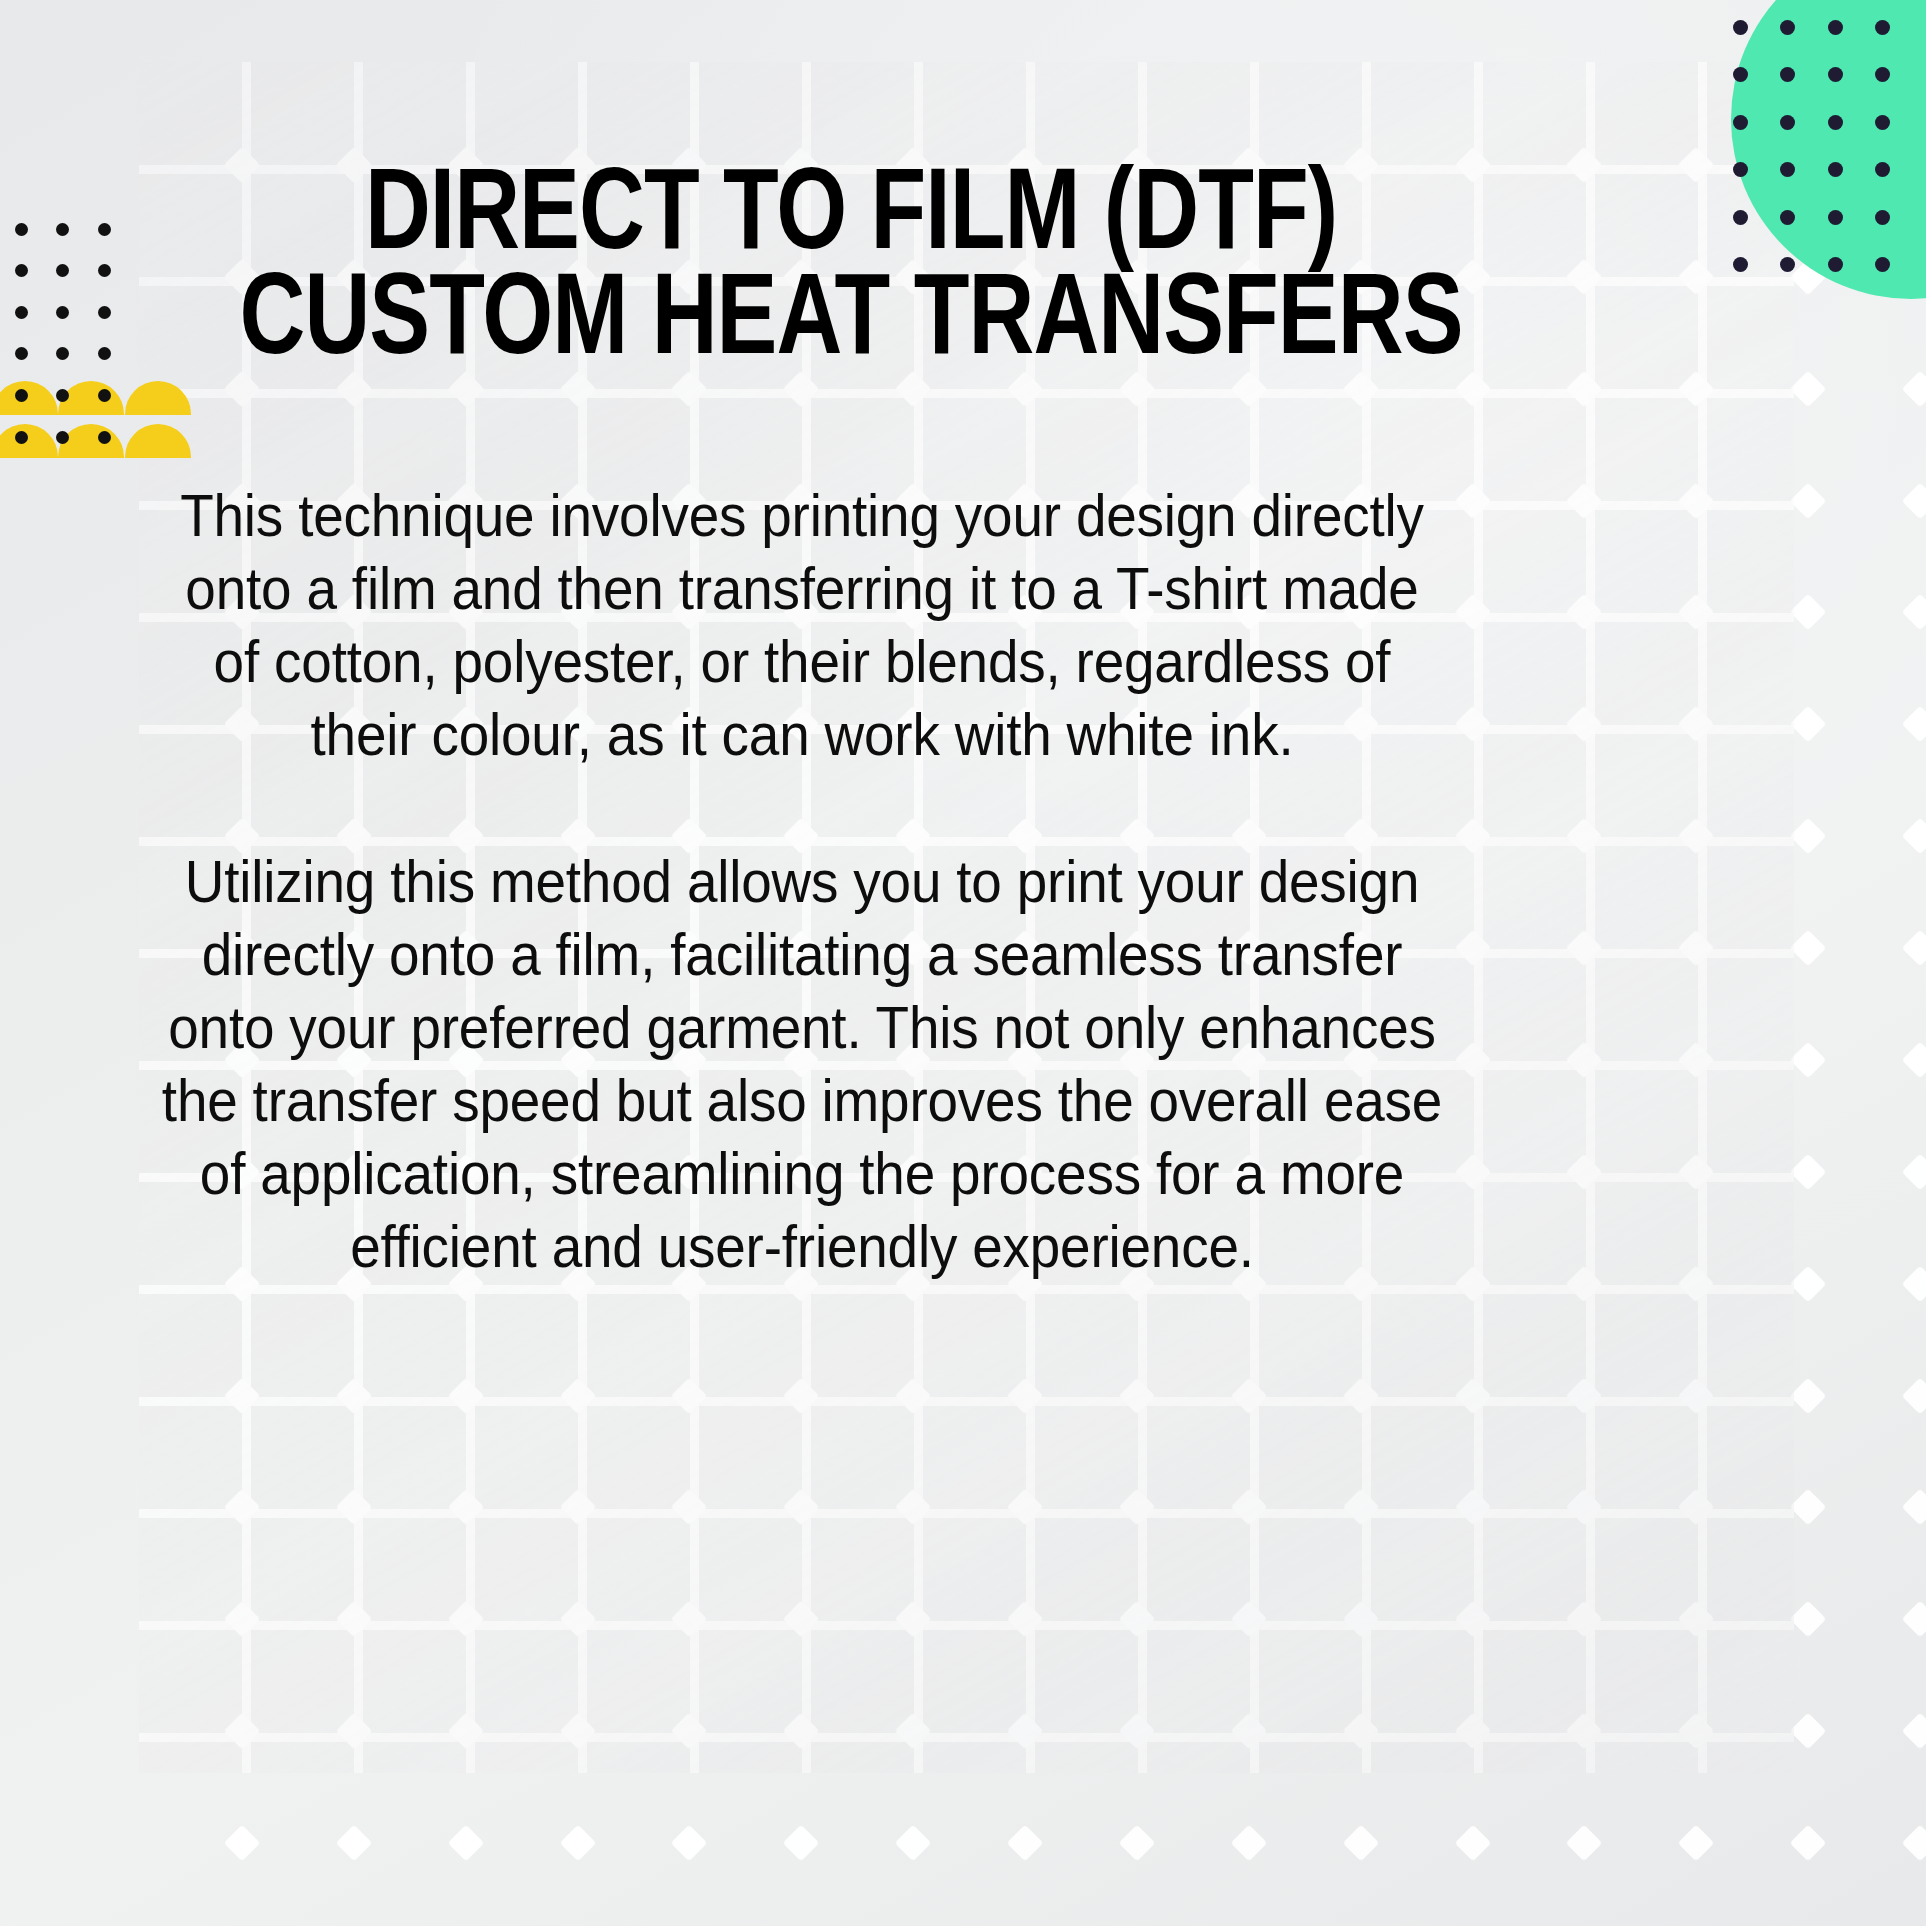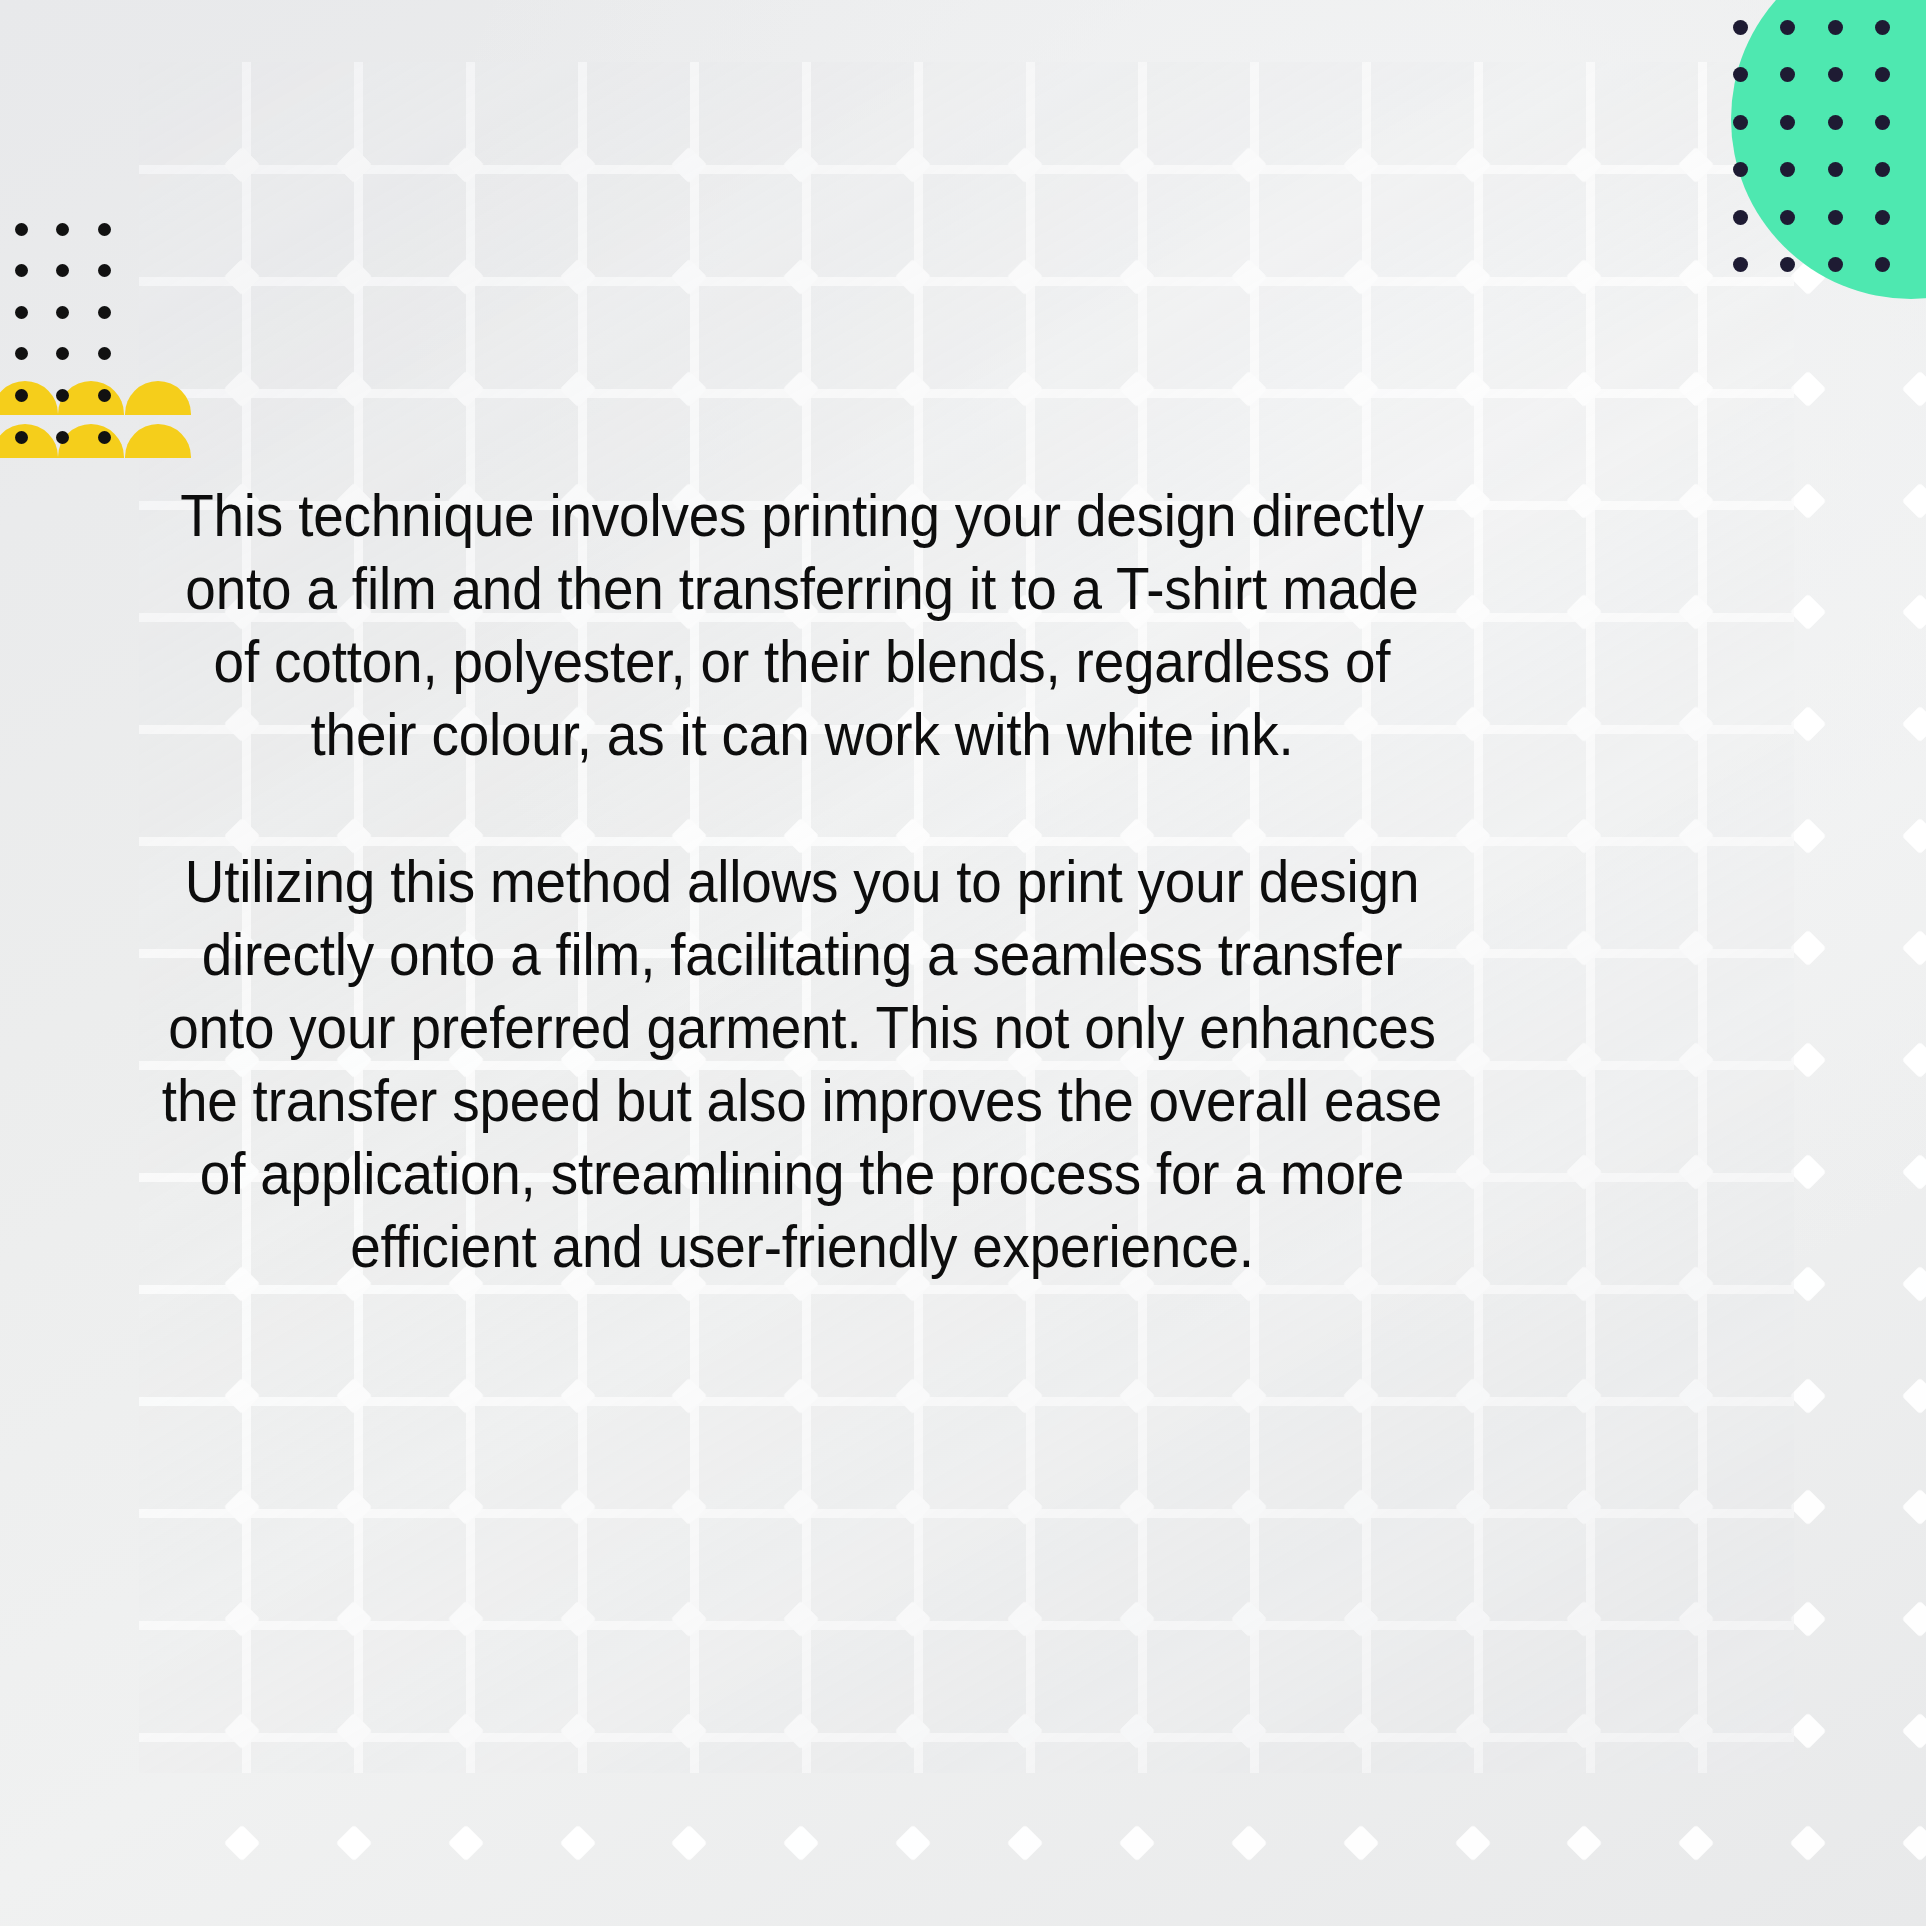--- a/index.html
+++ b/index.html
@@ -441,20 +441,24 @@
       <div class="dot dot-left" style="background: rgb(17, 17, 17); height: 13px; width: 13px; left: 56px; top: 347px;"></div>
       <div class="dot dot-left" style="background: rgb(17, 17, 17); height: 13px; width: 13px; left: 98px; top: 347px;"></div>
       <div class="dot dot-left" style="background: rgb(17, 17, 17); height: 13px; width: 13px; left: 15px; top: 389px;"></div>
       <div class="dot dot-left" style="background: rgb(17, 17, 17); height: 13px; width: 13px; left: 56px; top: 389px;"></div>
       <div class="dot dot-left" style="background: rgb(17, 17, 17); height: 13px; width: 13px; left: 98px; top: 389px;"></div>
       <div class="dot dot-left" style="background: rgb(17, 17, 17); height: 13px; width: 13px; left: 15px; top: 431px;"></div>
       <div class="dot dot-left" style="background: rgb(17, 17, 17); height: 13px; width: 13px; left: 56px; top: 431px;"></div>
       <div class="dot dot-left" style="background: rgb(17, 17, 17); height: 13px; width: 13px; left: 98px; top: 431px;"></div>
     </div>
 
+  <div class="title-block">
+    <span class="title-line">DIRECT TO FILM (DTF)</span>
+    <span class="title-line">CUSTOM HEAT TRANSFERS</span>
+  </div>
 
   <div class="body-block" id="para1">
     <p class="para">This technique involves printing your design directly onto a film and then transferring it to a T-shirt made of cotton, polyester, or their blends, regardless of their colour, as it can work with white ink.</p>
   </div>
   <div class="body-block" id="para2">
     <p class="para">Utilizing this method allows you to print your design directly onto a film, facilitating a seamless transfer onto your preferred garment. This not only enhances the transfer speed but also improves the overall ease of application, streamlining the process for a more efficient and user-friendly experience.</p>
   </div>
 
 </div>
 

